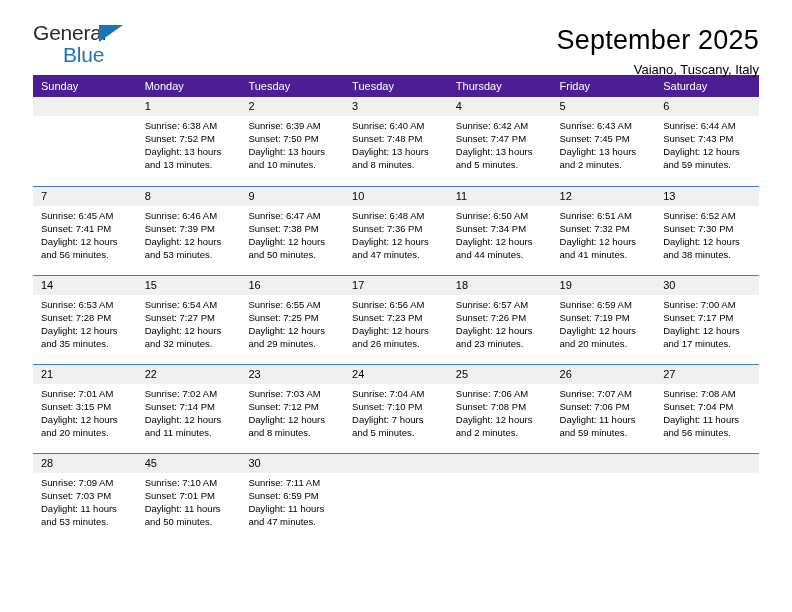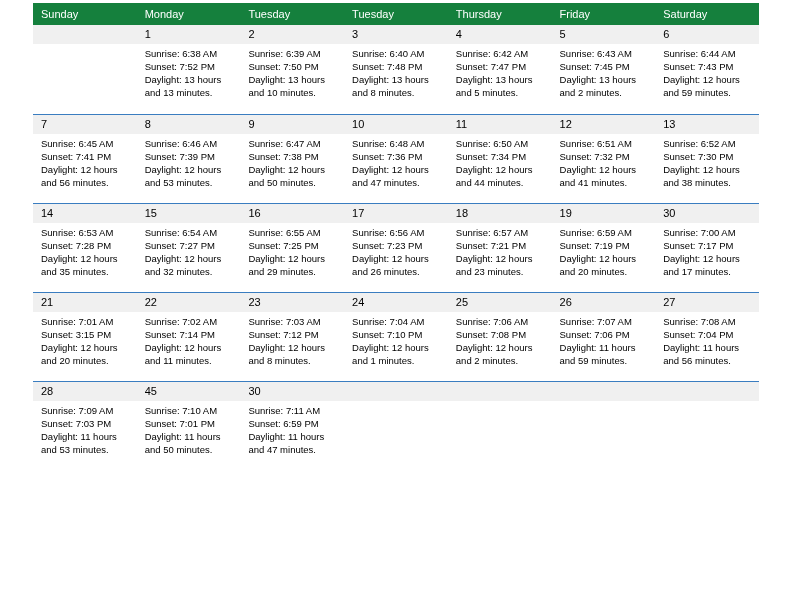--- a/index.html
+++ b/index.html
@@ -77,21 +77,21 @@
 
   
   .calendar {
     width: 726px;
     border-collapse: collapse;
     table-layout: fixed;
     margin-top: 3px;
   }
 
   .calendar th {
-    background: #15803d;
+    background: #4c1d95;
     color: #ffffff;
     font-size: 11px;
     font-weight: normal;
     text-align: left;
     padding: 5px 0 5px 8px;
     height: 22px;
     border: none;
   }
 
   .week-row > td {
@@ -119,20 +119,34 @@
     padding: 3px 6px 0 8px;
   }
   .details div { white-space: nowrap; }
   .details .wrap { white-space: normal; }
 </style>
 </head>
 <body>
 
 <div class="page">
 
+  <div class="header">
+
+    <div class="brand">
+      <span class="brand-general">General</span>
+      <span class="brand-triangle"></span>
+      <span class="brand-blue">Blue</span>
+    </div>
+
+    <div class="title-wrap">
+      <div class="cal-title">September 2025</div>
+      <div class="cal-subtitle">Vaiano, Tuscany, Italy</div>
+    </div>
+
+  </div>
 
   <table class="calendar">
     <thead>
       <tr id="weekday-row">
           <th>Sunday</th>
           <th>Monday</th>
           <th>Tuesday</th>
           <th>Tuesday</th>
           <th>Thursday</th>
           <th>Friday</th>
@@ -281,21 +295,21 @@
             <div class="details">
               <div>Sunrise: 6:56 AM</div>
               <div>Sunset: 7:23 PM</div>
               <div class="wrap">Daylight: 12 hours and 26 minutes.</div>
             </div>
           </td>
           <td>
             <div class="daynum">18</div>
             <div class="details">
               <div>Sunrise: 6:57 AM</div>
-              <div>Sunset: 7:21 PM</div>
+              <div>Sunset: 7:26 PM</div>
               <div class="wrap">Daylight: 12 hours and 23 minutes.</div>
             </div>
           </td>
           <td>
             <div class="daynum">19</div>
             <div class="details">
               <div>Sunrise: 6:59 AM</div>
               <div>Sunset: 7:19 PM</div>
               <div class="wrap">Daylight: 12 hours and 20 minutes.</div>
             </div>
@@ -332,21 +346,21 @@
               <div>Sunrise: 7:03 AM</div>
               <div>Sunset: 7:12 PM</div>
               <div class="wrap">Daylight: 12 hours and 8 minutes.</div>
             </div>
           </td>
           <td>
             <div class="daynum">24</div>
             <div class="details">
               <div>Sunrise: 7:04 AM</div>
               <div>Sunset: 7:10 PM</div>
-              <div class="wrap">Daylight: 12 hours and 1 minutes.</div>
+              <div class="wrap">Daylight: 7 hours and 5 minutes.</div>
             </div>
           </td>
           <td>
             <div class="daynum">25</div>
             <div class="details">
               <div>Sunrise: 7:06 AM</div>
               <div>Sunset: 7:08 PM</div>
               <div class="wrap">Daylight: 12 hours and 2 minutes.</div>
             </div>
           </td>

